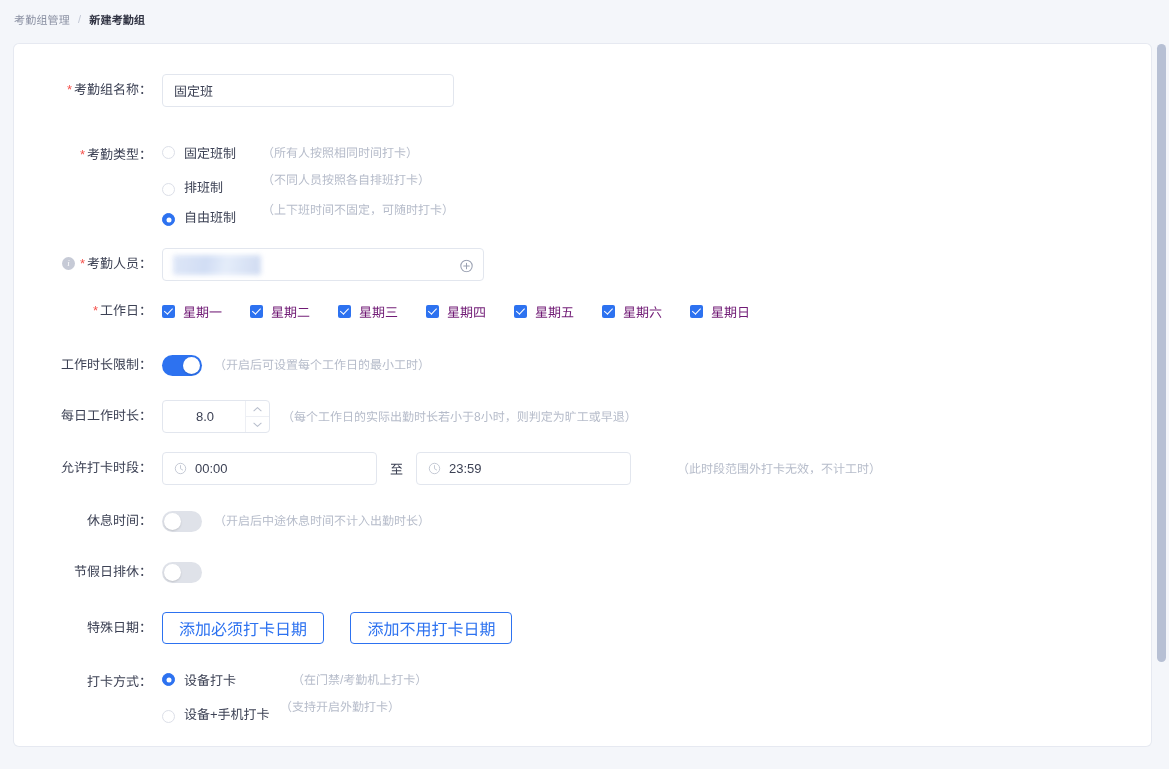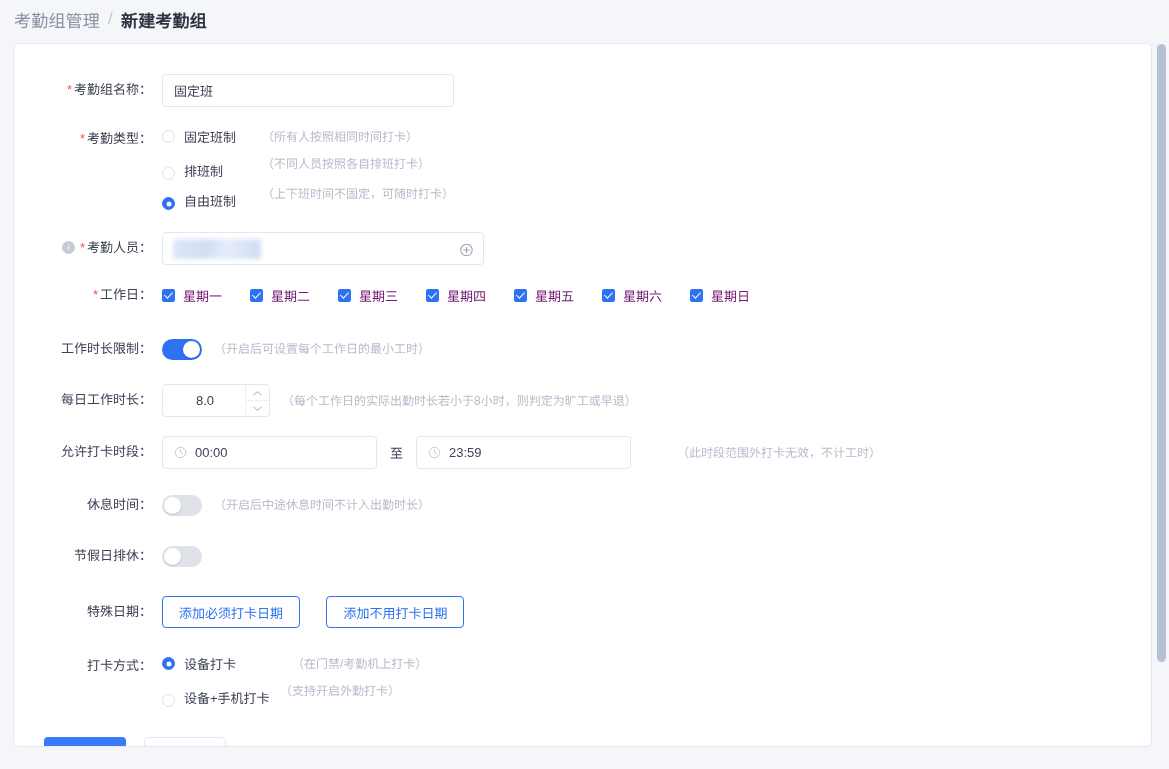--- a/index.html
+++ b/index.html
@@ -11,21 +11,21 @@
     font-family: "Liberation Sans", "DejaVu Sans", sans-serif;
     -webkit-font-smoothing: antialiased;
   }
   .page { position: relative; width: 1169px; height: 769px; overflow: hidden; }
 
   
   .breadcrumb {
     height: 38px;
     display: flex; align-items: center;
     padding-left: 14px;
-    font-size: 17px;
+    font-size: 11px;
     color: #8a90a2;
     letter-spacing: .2px;
   }
   .breadcrumb .crumb-sep { margin: 0 8px; color: #c2c7d4; }
   .breadcrumb .crumb-current { color: #2f3murky; color: #303342; font-weight: 700; }
 
   
   .card {
     position: absolute;
     left: 14px; top: 44px;
@@ -199,21 +199,21 @@
     padding: 0 11px; font-size: 13px; color: #3d4255;
   }
   .time-input .clock { margin-right: 8px; display: flex; }
   .time-sep { margin: 0 13px; font-size: 13px; color: #3d4255; }
 
   
   .btn-outline-blue {
     height: 32px; padding: 0 16px;
     border: 1px solid #2d72f0; border-radius: 4px;
     background: #fff; color: #2d72f0;
-    font-size: 13px; cursor: pointer;
+    font-size: 16px; cursor: pointer;
     font-family: inherit;
     display: inline-flex; align-items: center;
   }
   .btn-outline-blue + .btn-outline-blue { margin-left: 22px; }
 
   
   .footer {
     display: flex; align-items: center;
     padding-left: 30px; margin-top: 30px;
   }
@@ -239,21 +239,21 @@
     background: #f4f6fa; border-radius: 5px;
   }
   .scrollbar-thumb {
     position: absolute; top: 0; left: 0;
     width: 9px; height: 618px;
     background: #b7c0d4; border-radius: 5px;
   }
 
   
   .r-name     { margin-top: 4px; }
-  .r-type     { margin-top: 16px; }
+  .r-type     { margin-top: 32px; }
   .r-person   { margin-top: 22px; }
   .r-workday  { margin-top: 14px; }
   .r-limit    { margin-top: 22px; }
   .r-daily    { margin-top: 19px; }
   .r-punch    { margin-top: 19px; }
   .r-rest     { margin-top: 20px; }
   .r-holiday  { margin-top: 19px; }
   .r-special  { margin-top: 24px; }
   .r-method   { margin-top: 22px; }
 </style>

